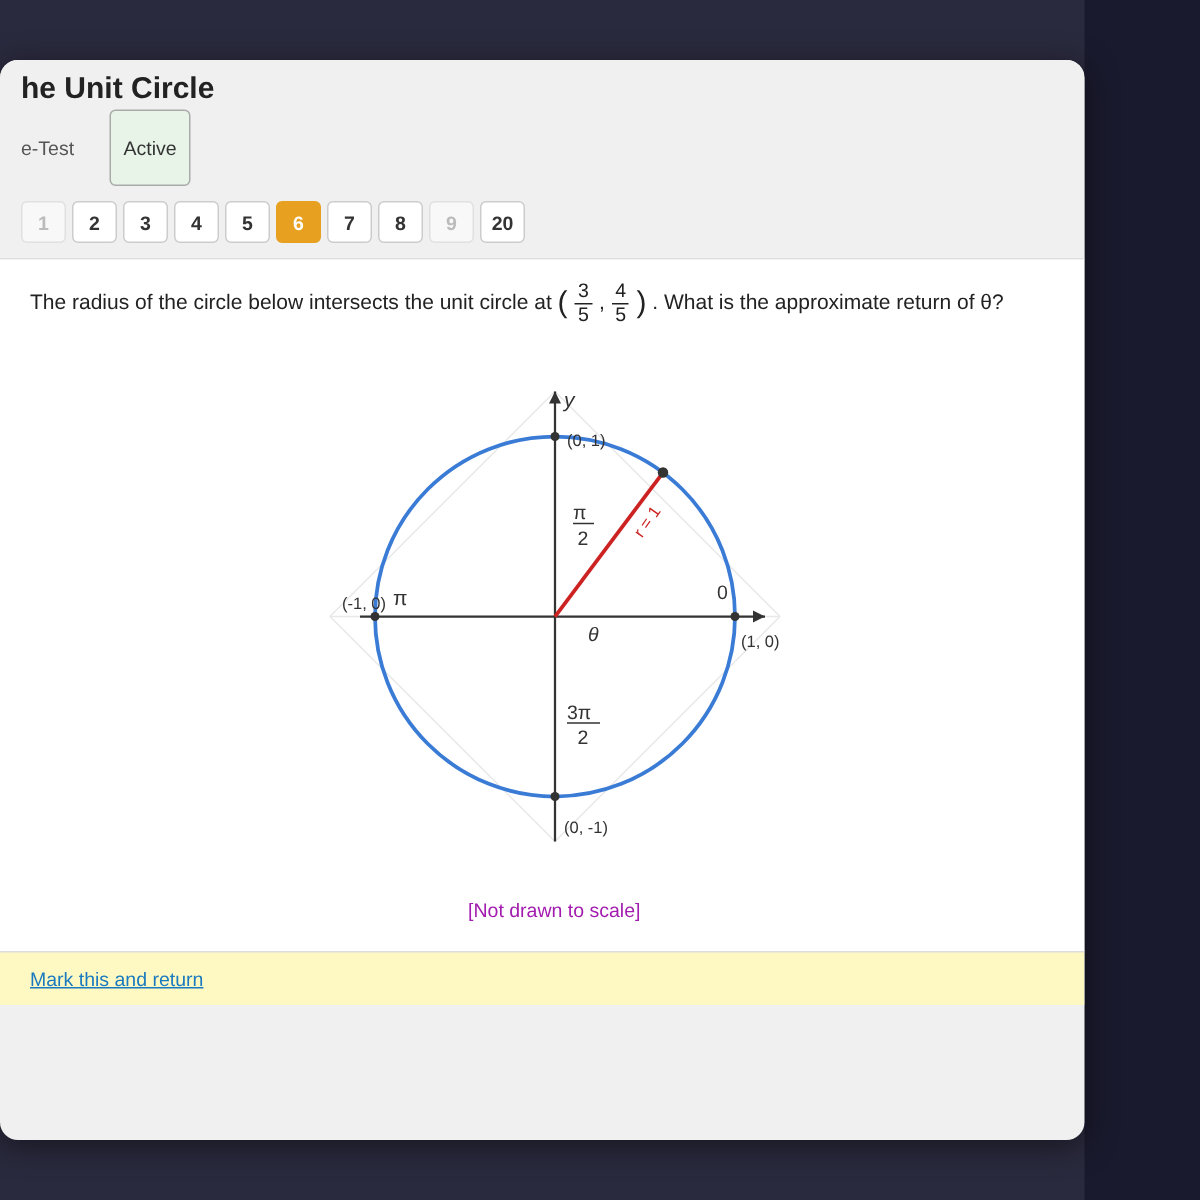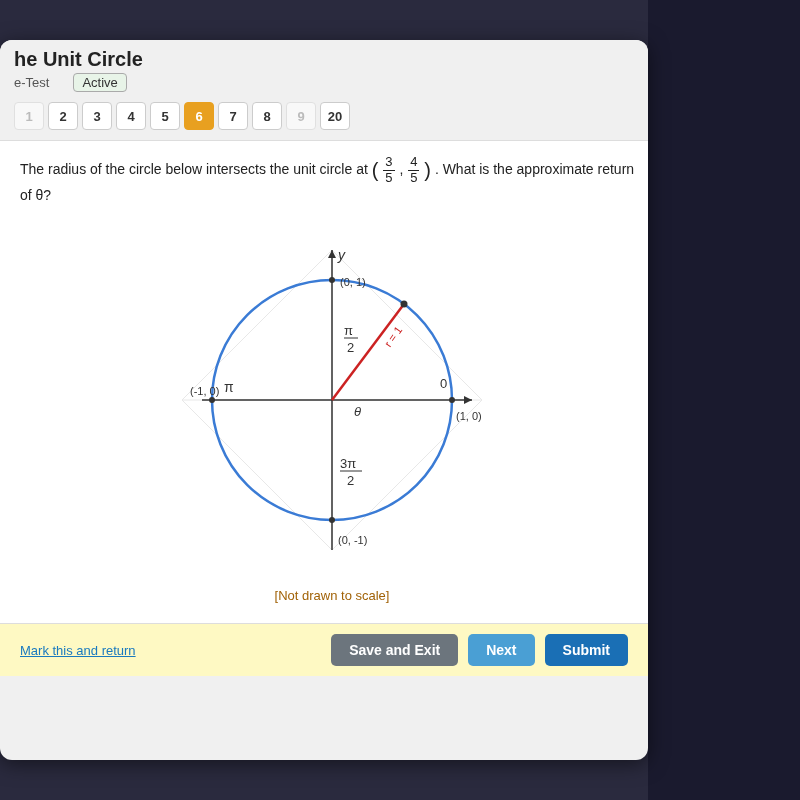--- a/index.html
+++ b/index.html
@@ -4,21 +4,21 @@
   <style>
     * { margin: 0; padding: 0; box-sizing: border-box; }
     body {
       width: 800px;
       height: 800px;
       background: #1a1a2e;
       font-family: Arial, sans-serif;
       overflow: hidden;
     }
     .screen {
-      width: 648px;
+      width: 723px;
       height: 800px;
       background: #2a2a3e;
       display: flex;
       align-items: center;
       justify-content: center;
     }
     .tablet {
       width: 760px;
       height: 720px;
       background: #f0f0f0;
@@ -43,21 +43,21 @@
       align-items: center;
       gap: 24px;
       font-size: 13px;
       color: #555;
       margin-bottom: 6px;
     }
     .active-badge {
       background: #e8f4e8;
       border: 1px solid #aaa;
       border-radius: 4px;
-      padding: 1px 8px;
+      padding: 17px 8px;
       font-size: 13px;
       color: #333;
     }
     .nav-tabs {
       display: flex;
       gap: 4px;
       align-items: center;
       padding: 4px 0 6px 0;
     }
     .nav-tab {
@@ -109,21 +109,21 @@
     .paren { font-size: 20px; vertical-align: middle; }
     .diagram-area {
       display: flex;
       justify-content: center;
       align-items: center;
       margin-bottom: 8px;
     }
     .not-to-scale {
       text-align: center;
       font-size: 13px;
-      color: #a16207;
+      color: #a21caf;
       margin-bottom: 10px;
     }
     .footer {
       background: #fef9c3;
       border-top: 1px solid #ddd;
       padding: 10px 20px;
       display: flex;
       align-items: center;
       justify-content: space-between;
     }
@@ -255,20 +255,15 @@
 
           <text x="228" y="128" font-size="11" fill="#cc2222" transform="rotate(-55,228,128)">r = 1</text>
 
           <circle cx="242" cy="84" r="3.5" fill="#333"></circle>
         </svg>
       </div>
       <div class="not-to-scale">[Not drawn to scale]</div>
     </div>
     <div class="footer">
       <span class="mark-link">Mark this and return</span>
-      <div class="btn-group">
-        <button class="btn btn-save">Save and Exit</button>
-        <button class="btn btn-next">Next</button>
-        <button class="btn btn-submit">Submit</button>
-      </div>
     </div>
   </div>
 </div>
 
 </body></html>

